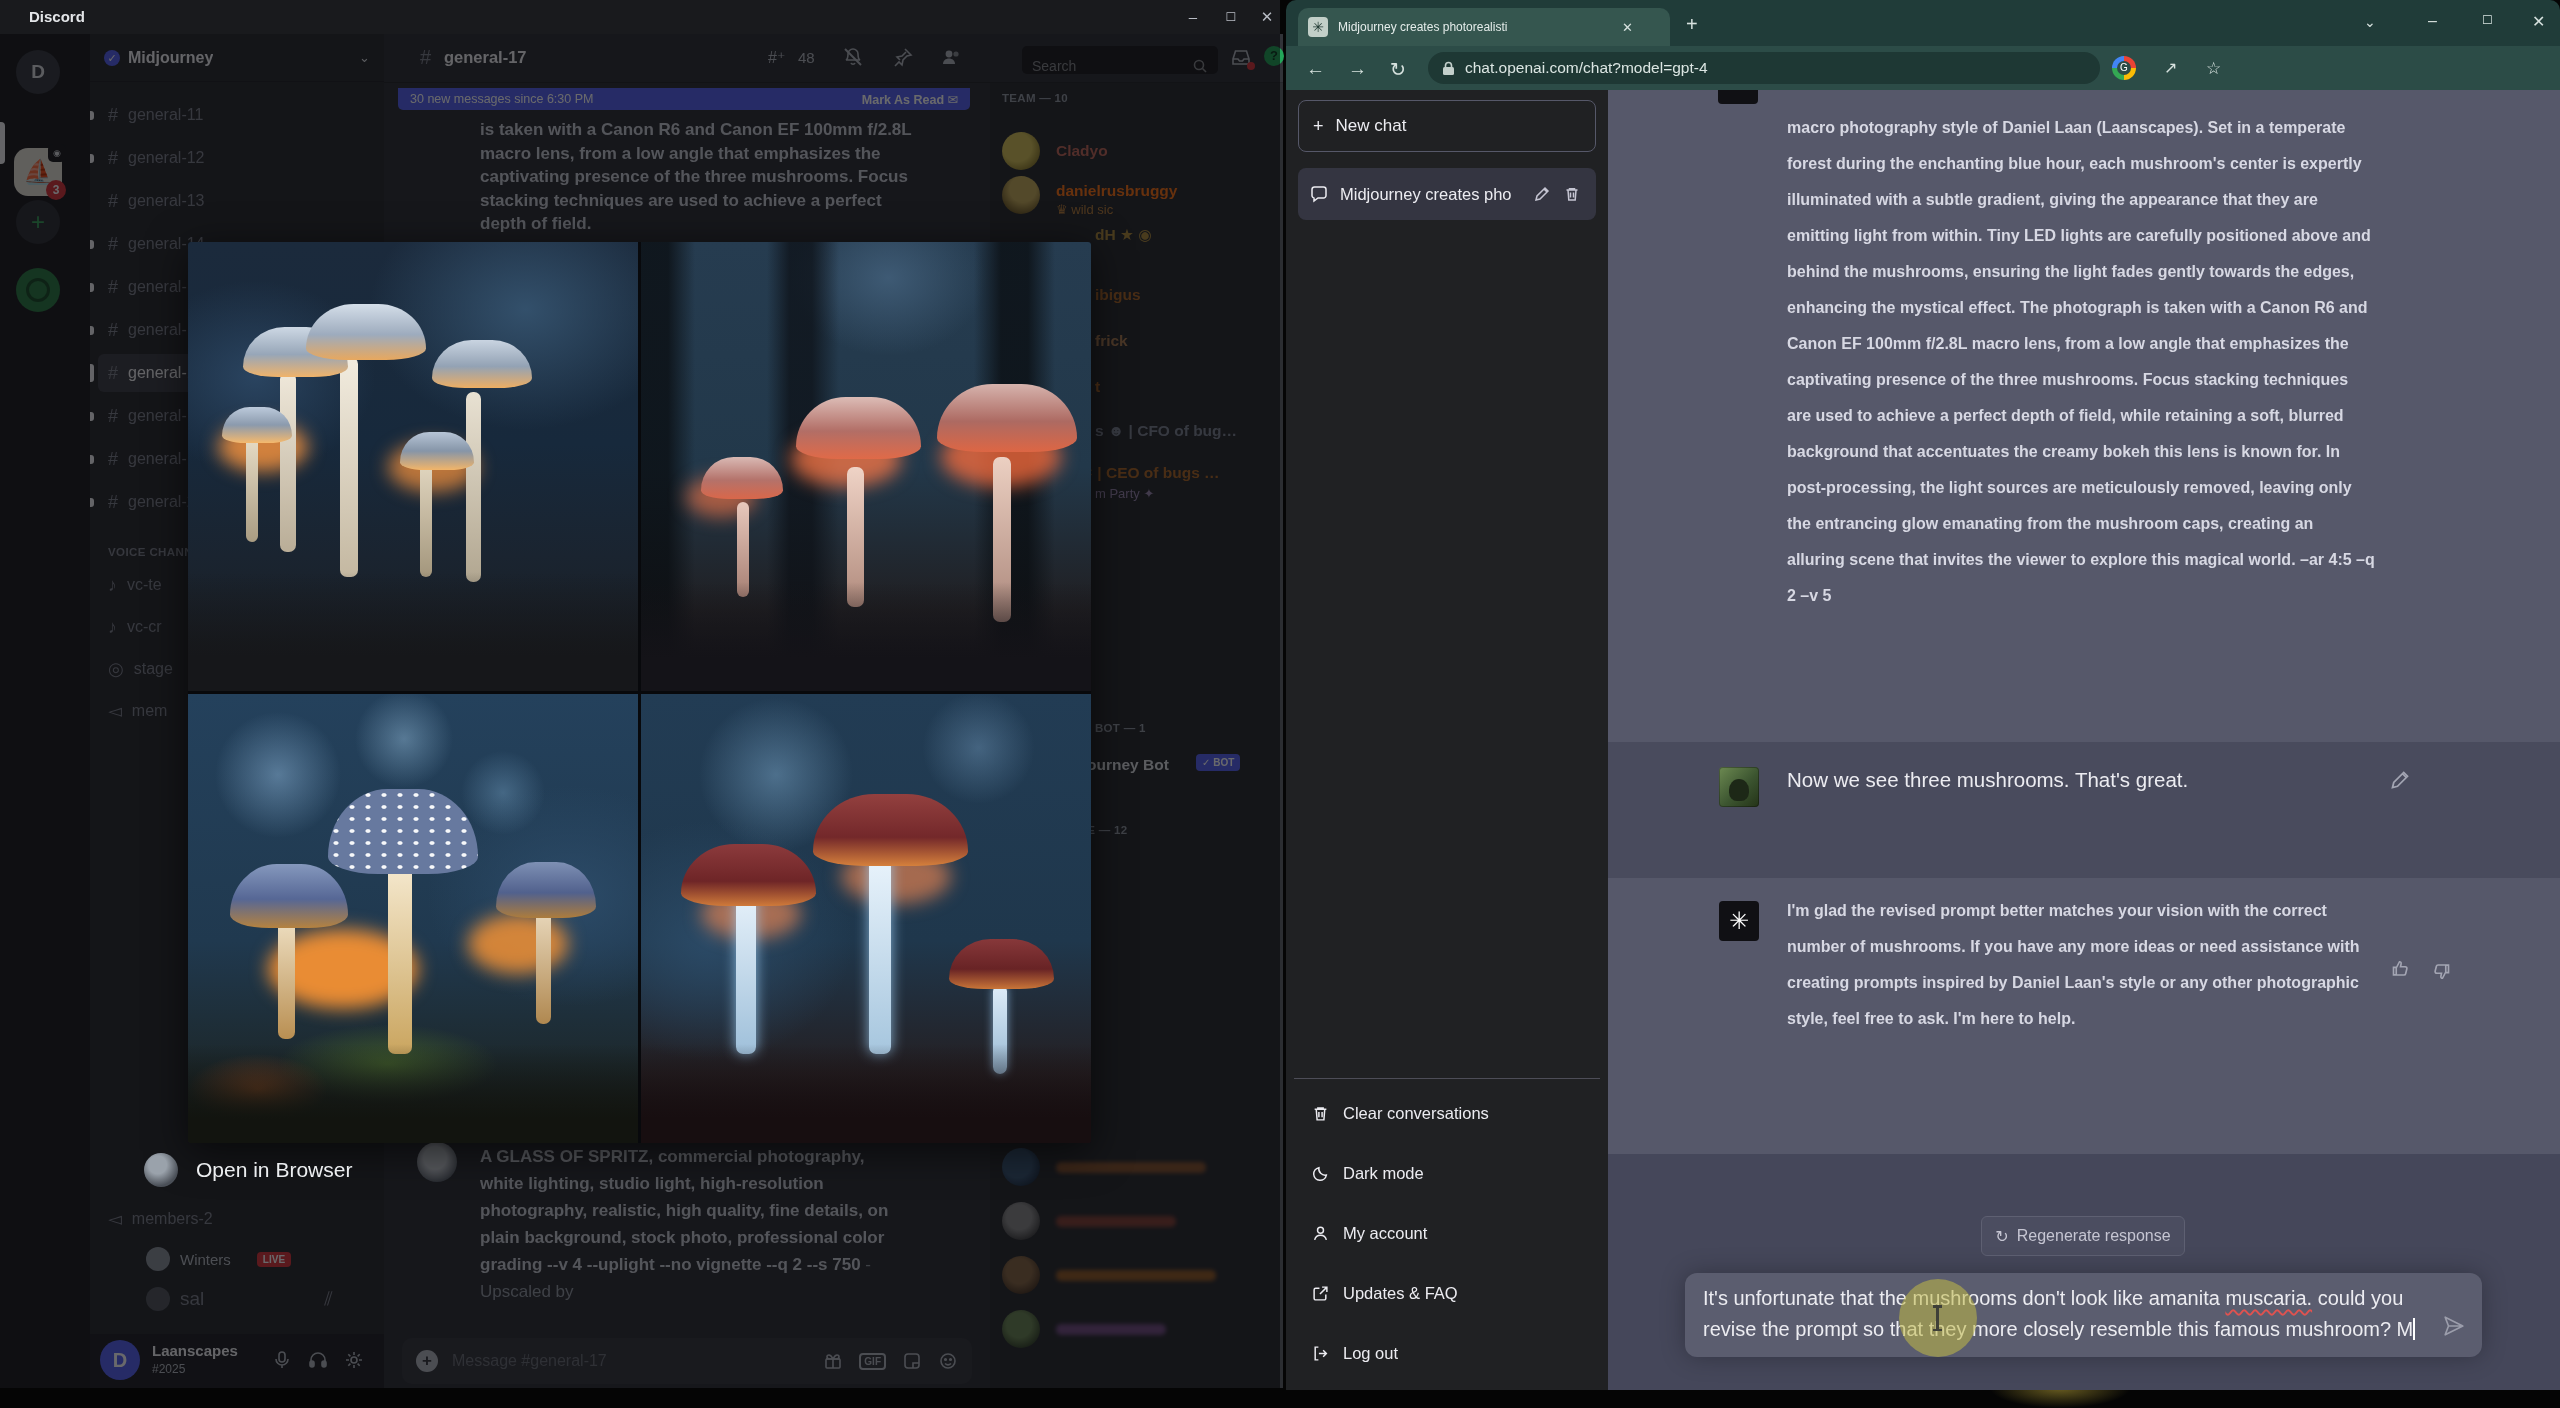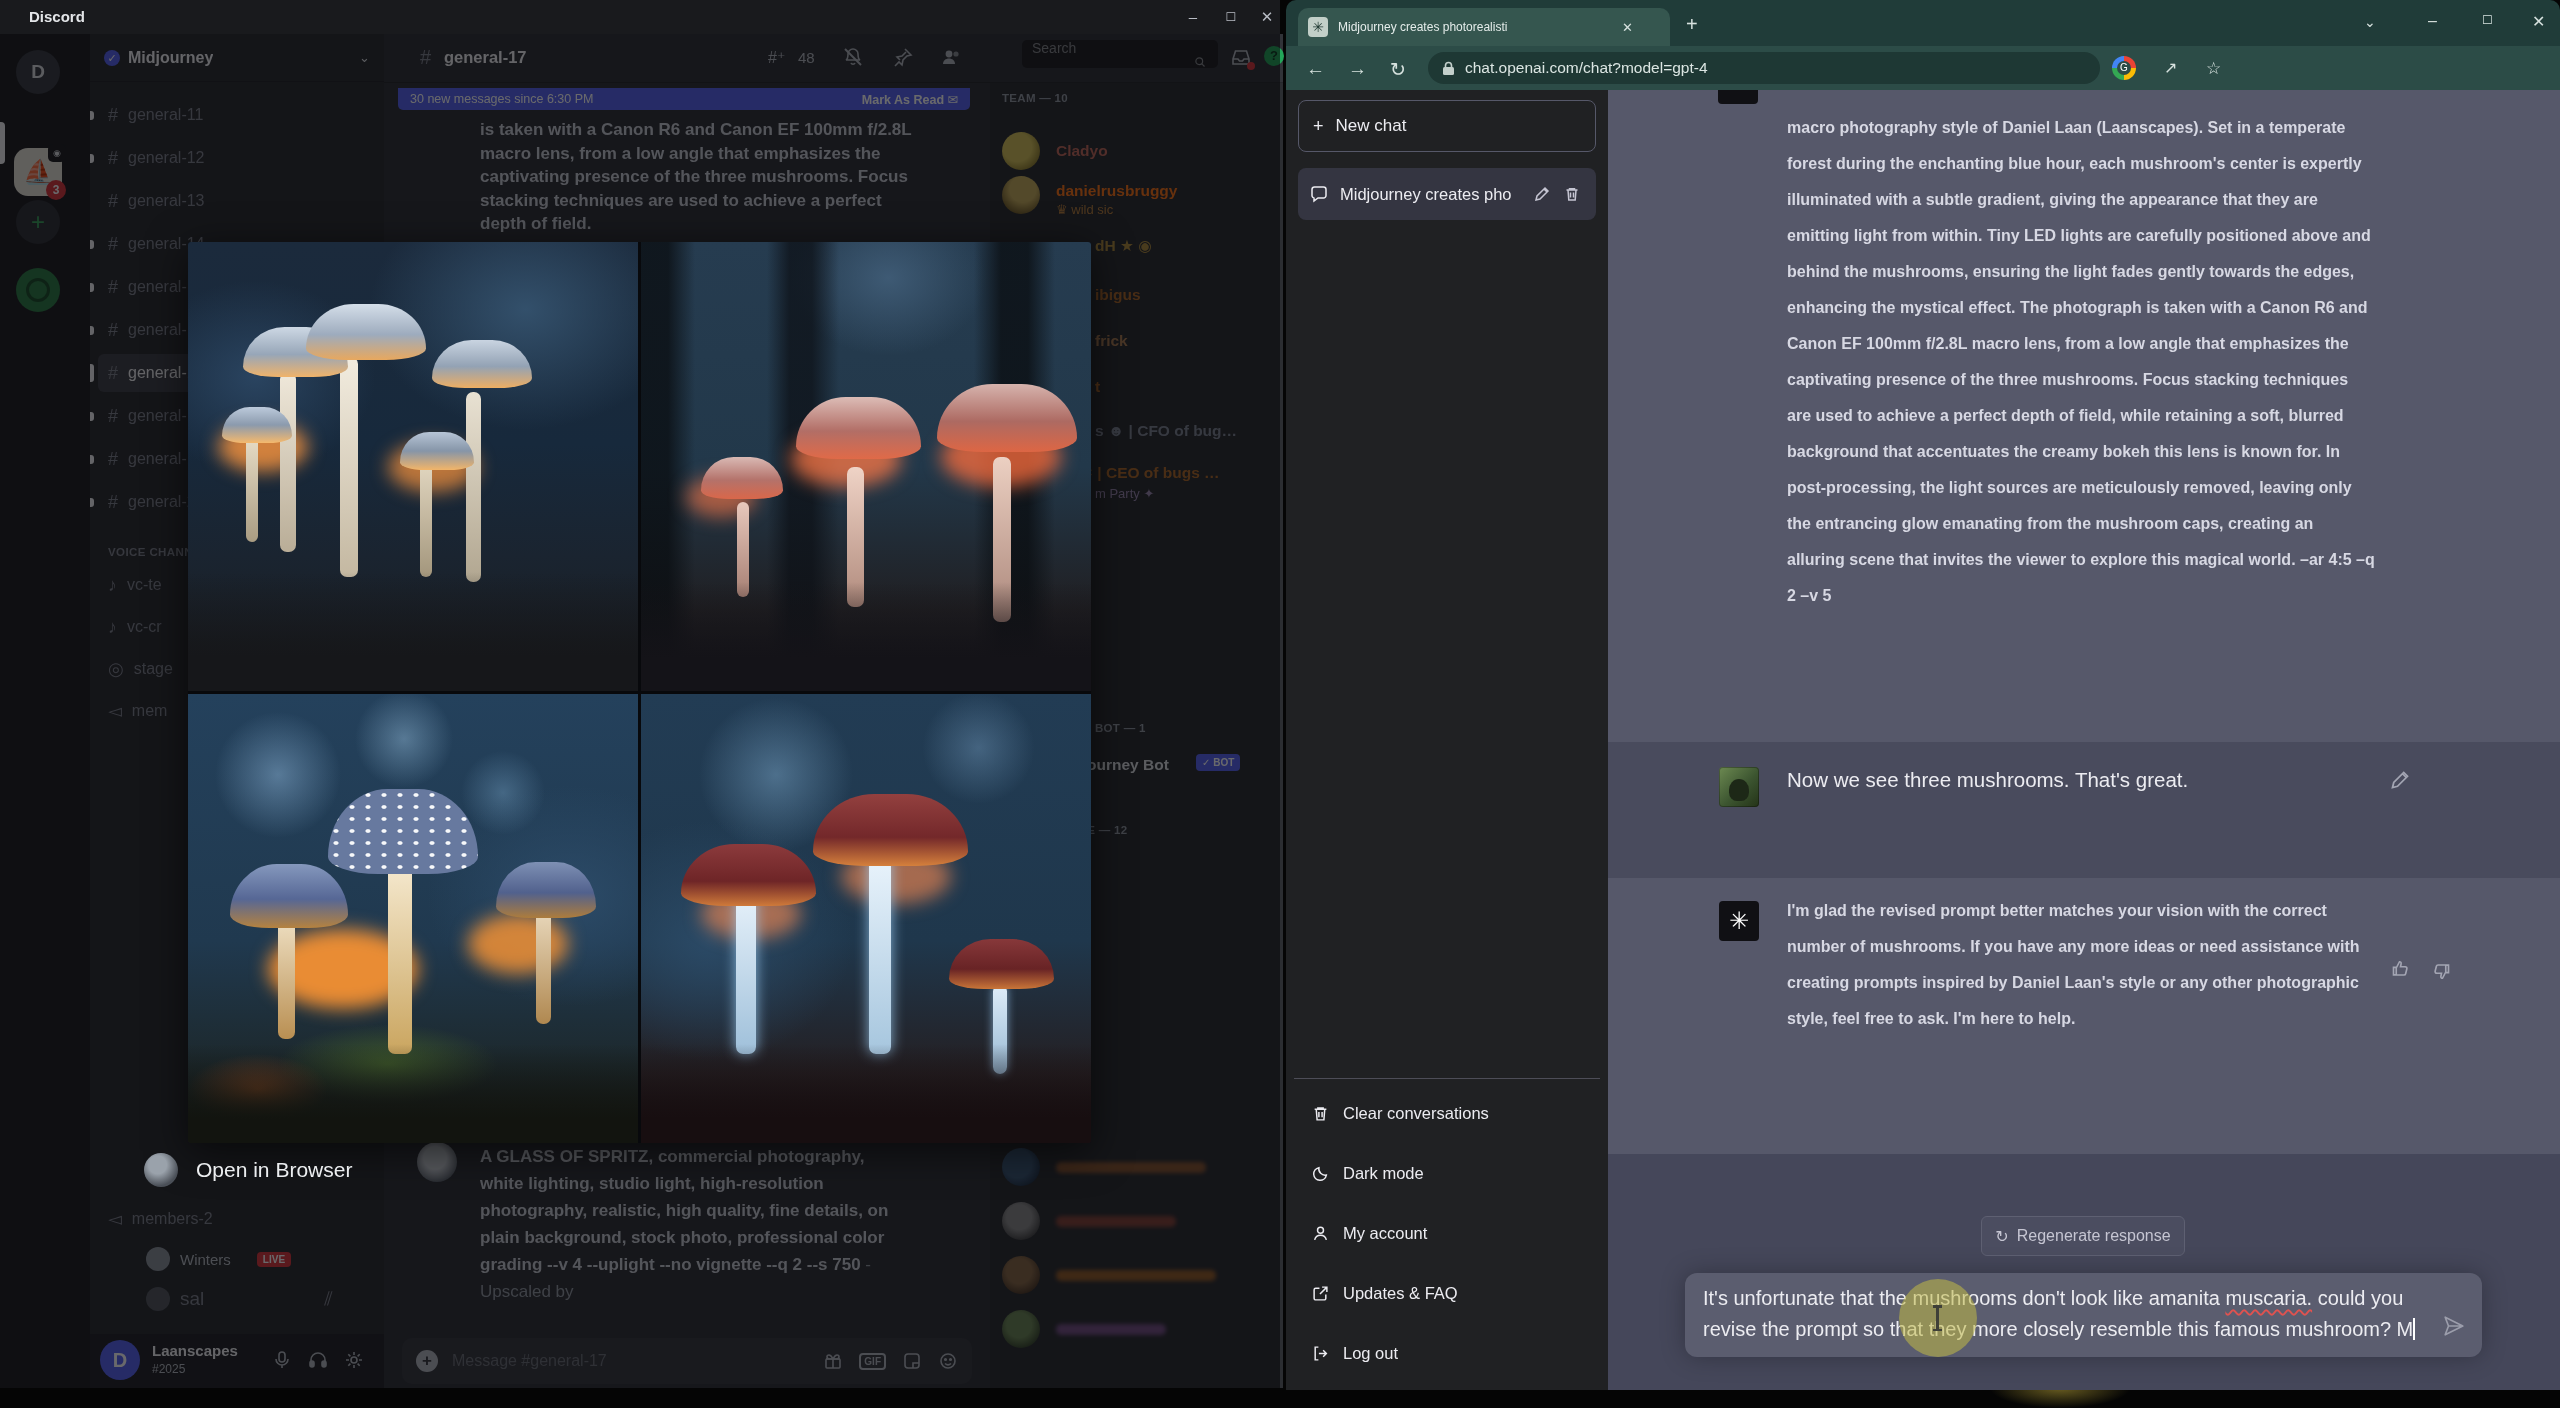--- a/index.html
+++ b/index.html
@@ -294,21 +294,21 @@
           <path d="M13 3l6 6-4 1-4 4-1 5-3-3-4 4M8 14l-3-3 5-1 4-4"></path>
         </svg>
     </span>
     <span class="abs" style="left:556px;top:12px;">
       <svg width="22" height="22" viewBox="0 0 22 22" fill="#b5bac1">
           <circle cx="9" cy="8" r="3.4"></circle>
           <path d="M3 18c0-3.3 2.7-5.5 6-5.5s6 2.2 6 5.5z"></path>
           <circle cx="16" cy="8" r="2.6" opacity=".7"></circle>
         </svg>
     </span>
-    <div class="abs" style="left:638px;top:6px;width:196px;height:28px;background:#1e1f22;border-radius:5px;display:flex;align-items:flex-start;padding:0 10px;box-sizing:border-box;flex-direction:column;">
+    <div class="abs" style="left:638px;top:12px;width:196px;height:28px;background:#1e1f22;border-radius:5px;display:flex;align-items:flex-end;padding:0 10px;box-sizing:border-box;">
       <span style="color:#87898c;font-size:14px;">Search</span>
       <svg style="margin-left:auto;" width="16" height="16" viewBox="0 0 16 16" fill="none" stroke="#87898c" stroke-width="1.6">
           <circle cx="7" cy="7" r="4.5"></circle>
           <path d="M10.5 10.5L14 14"></path>
         </svg>
     </div>
     <span class="abs" style="left:846px;top:12px;">
       <svg width="22" height="22" viewBox="0 0 22 22" fill="none" stroke="#b5bac1" stroke-width="1.6">
           <path d="M3 13l2.5-8h11L19 13v5H3zM3 13h5l1.5 2h3L14 13h5"></path>
         </svg>
@@ -350,21 +350,21 @@
   </div>
 
   <div id="dc-members" class="abs">
     <div class="mrole abs" style="left:12px;top:10px;">TEAM — 10</div>
     <div class="mavatar" style="top:50px;background:radial-gradient(circle at 40% 40%,#d6c35a 0 45%,#8a7a2c 80%);"></div>
     <div class="mname abs" style="left:66px;top:60px;color:#c26a5a;">Cladyo</div>
     <div class="mavatar" style="top:94px;background:radial-gradient(circle at 55% 35%,#c9b05e 0 40%,#6e5a28 80%);"></div>
     <div class="mname abs" style="left:66px;top:100px;color:#f97316;">danielrusbruggy</div>
     <div class="abs" style="left:66px;top:120px;color:#b8803d;font-size:13px;">♛ wild sic</div>
 
-    <div class="mname abs" style="left:105px;top:155px;color:#b08d3e;">dH ★ ◉</div>
+    <div class="mname abs" style="left:105px;top:144px;color:#b08d3e;">dH ★ ◉</div>
     <div class="mname abs" style="left:105px;top:204px;color:#b06a28;">ibigus</div>
     <div class="mname abs" style="left:105px;top:250px;color:#b08154;">frick</div>
     <div class="mname abs" style="left:105px;top:296px;color:#b06a28;">t</div>
     <div class="mname abs" style="left:105px;top:340px;color:#808795;">s ☻ | CFO of bug…</div>
     <div class="mname abs" style="left:90px;top:382px;color:#b06a28;">✱ | CEO of bugs …</div>
     <div class="abs" style="left:105px;top:404px;color:#9b8ab0;font-size:13px;">m Party ✦</div>
 
     <div class="mrole abs" style="left:105px;top:640px;">BOT — 1</div>
     <div class="mavatar" style="top:664px;background:#4752c4;"></div>
     <div class="mname abs" style="left:66px;top:674px;color:#dbdee1;">Midjourney Bot</div>

